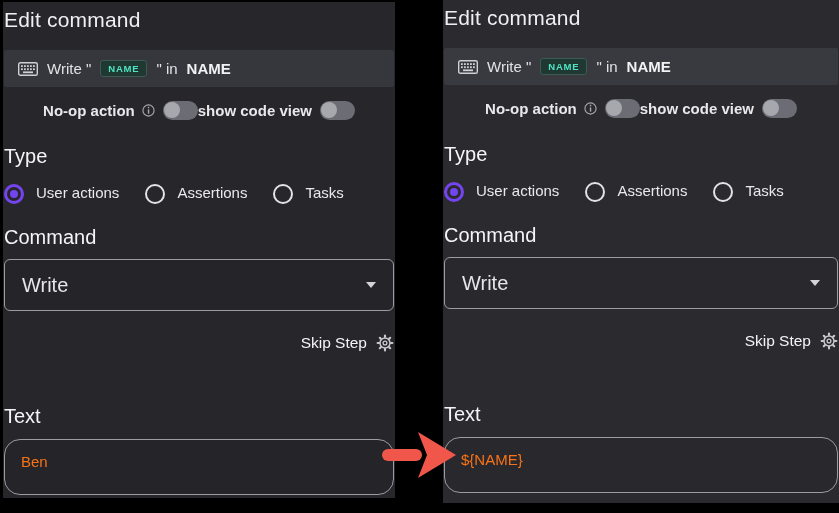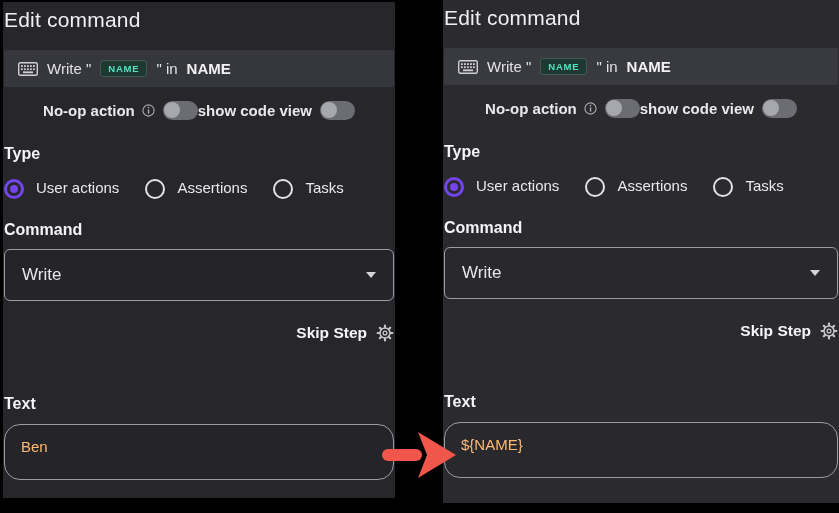--- a/index.html
+++ b/index.html
@@ -78,22 +78,22 @@
   .toggle .knob {
     position: absolute;
     left: 1.5px; top: 1.5px;
     width: 16px; height: 16px;
     border-radius: 50%;
     background: #a7a7ae;
   }
   .info-icon { display: flex; align-items: center; margin-left: -1px; }
 
   .section-label {
-    font-size: 16px;
-    font-weight: bold;
+    font-size: 20px;
+    font-weight: normal;
     color: #f5f5f7;
   }
   .label-type    { margin-top: 25px; }
   .label-command { margin-top: 22px; }
   .label-text    { margin-top: 52px; }
 
   .radio-row {
     margin-top: 16px;
     display: flex;
     align-items: center;
@@ -120,51 +120,51 @@
   .dropdown {
     margin-top: 10px;
     height: 52px;
     border: 1px solid #9b9ba3;
     border-radius: 6px;
     background: #242429;
     display: flex;
     align-items: center;
     justify-content: space-between;
     padding: 0 17px;
-    font-size: 17px;
+    font-size: 20px;
     color: #e6e6ea;
     cursor: pointer;
   }
   .panel-right .dropdown { background: #28282d; }
   .caret-down {
     width: 0; height: 0;
     border-left: 5.5px solid transparent;
     border-right: 5.5px solid transparent;
     border-top: 6.5px solid #d4d4d8;
   }
 
   .skip-row {
     margin-top: 22px;
     height: 20px;
     display: flex;
     justify-content: flex-end;
     align-items: center;
     gap: 9px;
   }
-  .skip-label { font-size: 15.5px; font-weight: bold; color: #f5f5f7; cursor: pointer; }
+  .skip-label { font-size: 15.5px; font-weight: normal; color: #f5f5f7; cursor: pointer; }
   .gear-icon { display: flex; align-items: center; cursor: pointer; }
 
   .text-input {
     margin-top: 11px;
     width: 100%;
     height: 56px;
     background: #242429;
     border: 1px solid #9b9ba3;
     border-radius: 16px;
-    color: #fdba74;
+    color: #f97316;
     font-size: 15px;
     font-family: "Liberation Sans", sans-serif;
     padding: 0 16px 12px 16px;
     outline: none;
   }
   .panel-right .text-input { background: #28282d; }
 
   .arrow {
     position: absolute;
     left: 381px;

